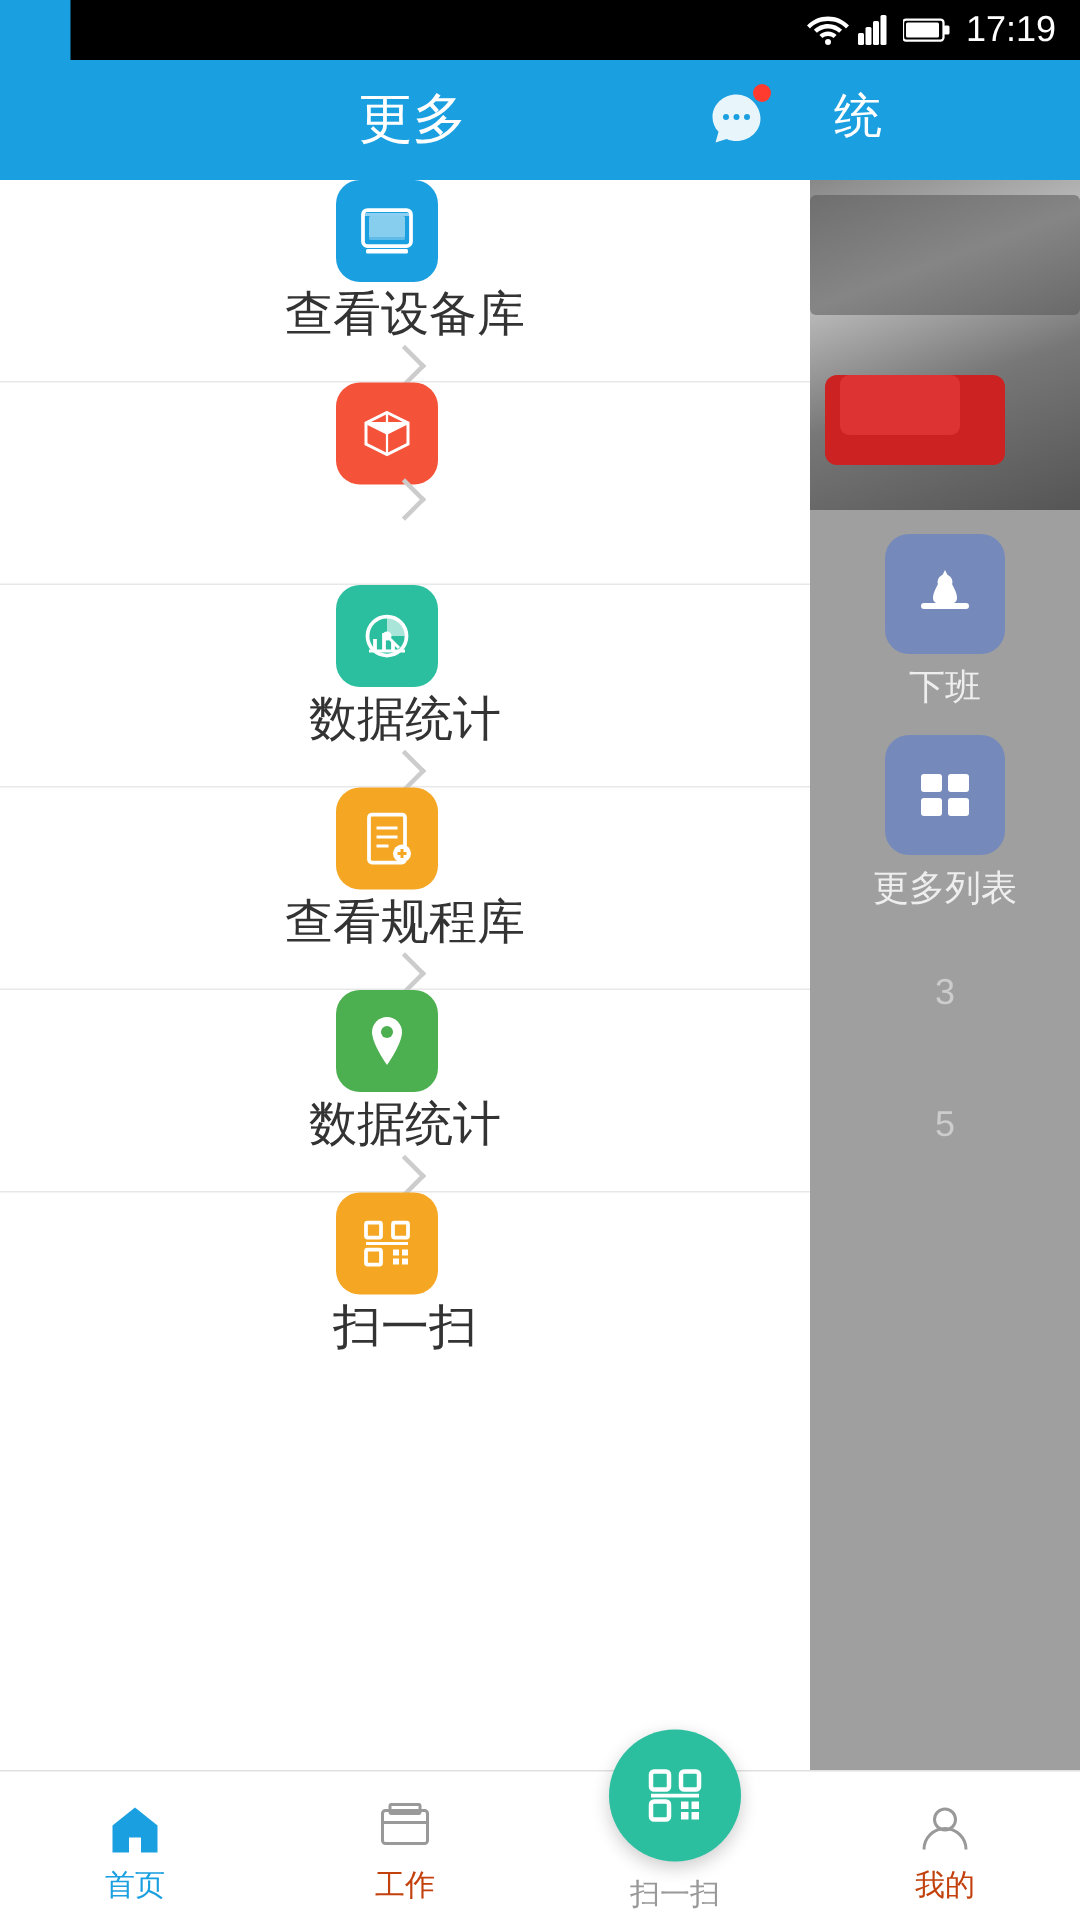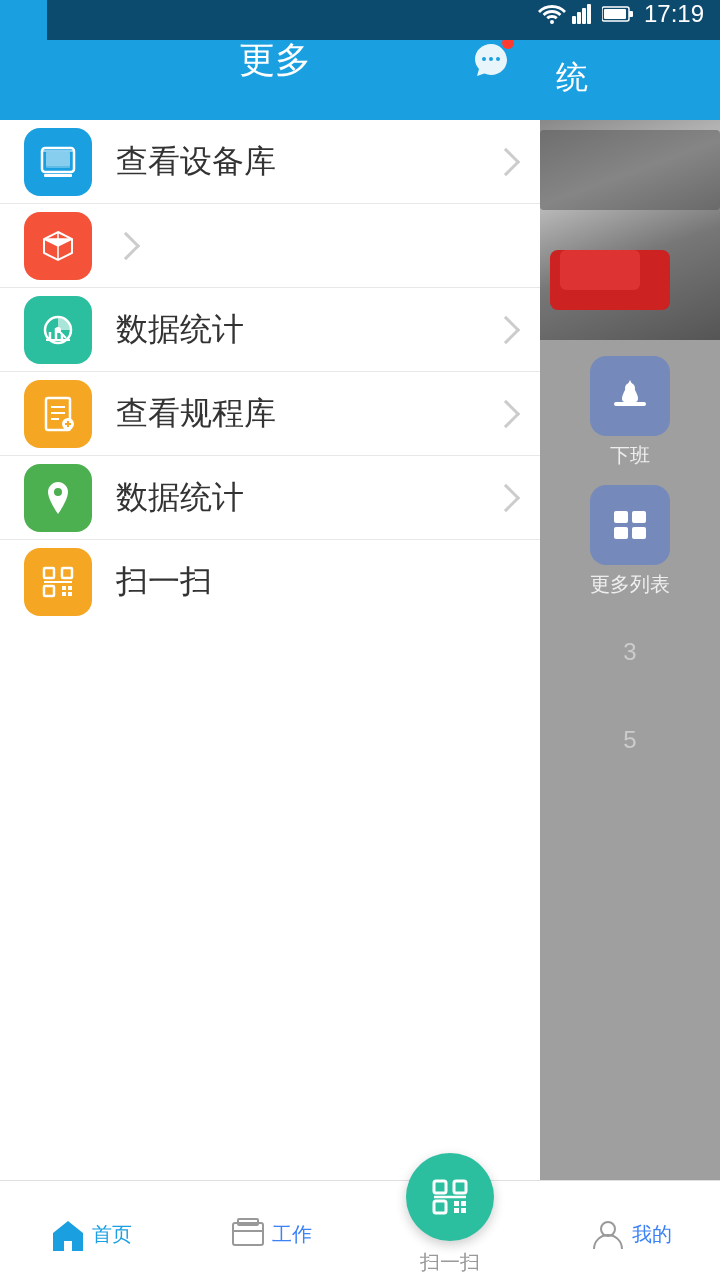--- a/index.html
+++ b/index.html
@@ -11,23 +11,23 @@
       background: #f5f5f5;
       overflow: hidden;
       position: relative;
     }
 
     
     .status-bar {
       position: absolute;
       top: 0; left: 0; right: 0;
       height: 40px;
-      background: #0c4a6e;
-      display: flex;
-      align-items: flex-start;
+      background: #000000;
+      display: flex;
+      align-items: center;
       justify-content: flex-end;
       padding: 0 16px;
       z-index: 100;
       margin-left: 47px;
     }
     .status-bar-right {
       display: flex;
       align-items: center;
       gap: 6px;
       color: white;
@@ -38,21 +38,21 @@
     
     .header {
       position: absolute;
       top: 0; left: 0;
       width: 540px;
       height: 120px;
       background: #1a9fe0;
       display: flex;
       align-items: flex-end;
       justify-content: space-between;
-      padding: 0 24px 35px 24px;
+      padding: 0 24px 16px 24px;
       z-index: 50;
     }
     .header-title {
       font-size: 36px;
       color: white;
       font-weight: 500;
     }
     .header-chat-btn {
       position: relative;
       width: 50px;
@@ -116,43 +116,44 @@
       height: 80px;
       background: rgba(100,130,200,0.7);
       border-radius: 16px;
       display: flex;
       align-items: center;
       justify-content: center;
       margin-bottom: 6px;
     }
     .app-icon-label {
       color: #eee;
-      font-size: 20px;
+      font-size: 24px;
     }
 
     
     .menu-panel {
       position: absolute;
       top: 120px;
       left: 0;
       width: 540px;
       height: calc(1280px - 120px - 100px);
       background: white;
       z-index: 20;
       overflow-y: auto;
     }
 
     .menu-item {
       display: flex;
       align-items: center;
       padding: 0 24px;
-      height: 84px;
+      height: 135px;
       border-bottom: 1px solid #e8e8e8;
       cursor: pointer;
       position: relative;
+      flex-direction: column;
     }
 
     .menu-icon-wrap {
       width: 68px;
       height: 68px;
       border-radius: 16px;
       display: flex;
       align-items: center;
       justify-content: center;
       margin-right: 24px;
@@ -187,30 +188,30 @@
       height: 100px;
       background: white;
       border-top: 1px solid #e0e0e0;
       display: flex;
       align-items: center;
       z-index: 200;
     }
     .nav-item {
       flex: 1;
       display: flex;
-      flex-direction: row;
+      flex-direction: column;
       align-items: center;
       justify-content: center;
       gap: 4px;
       cursor: pointer;
       padding-top: 8px;
     }
     .nav-label {
       font-size: 20px;
-      color: #3b82f6;
+      color: #c2410c;
     }
     .nav-label.active {
       color: #1a9fe0;
     }
     .nav-icon {
       width: 40px;
       height: 40px;
       display: flex;
       align-items: center;
       justify-content: center;

